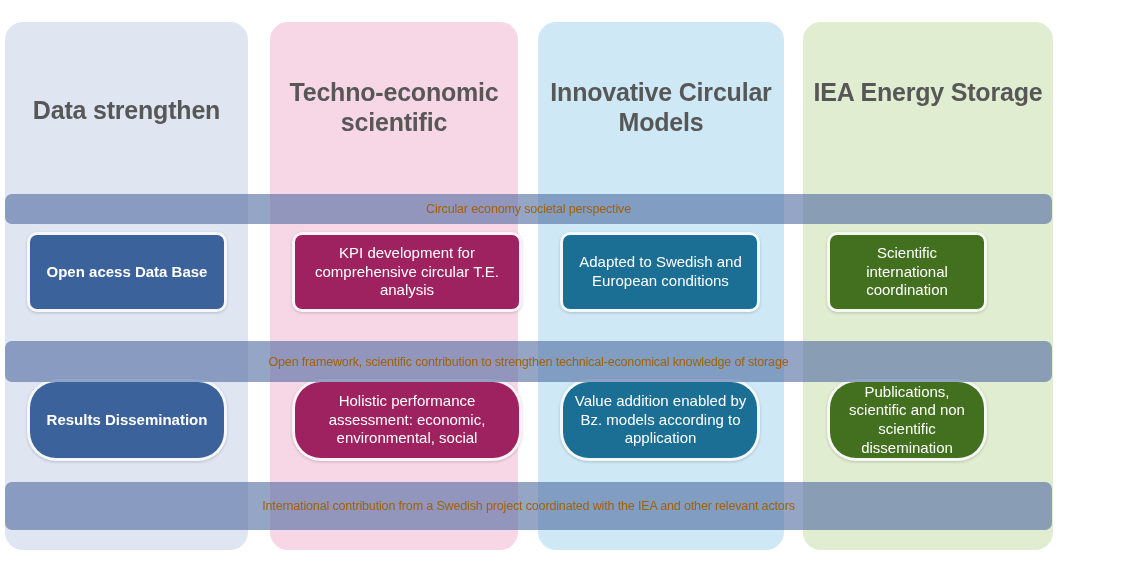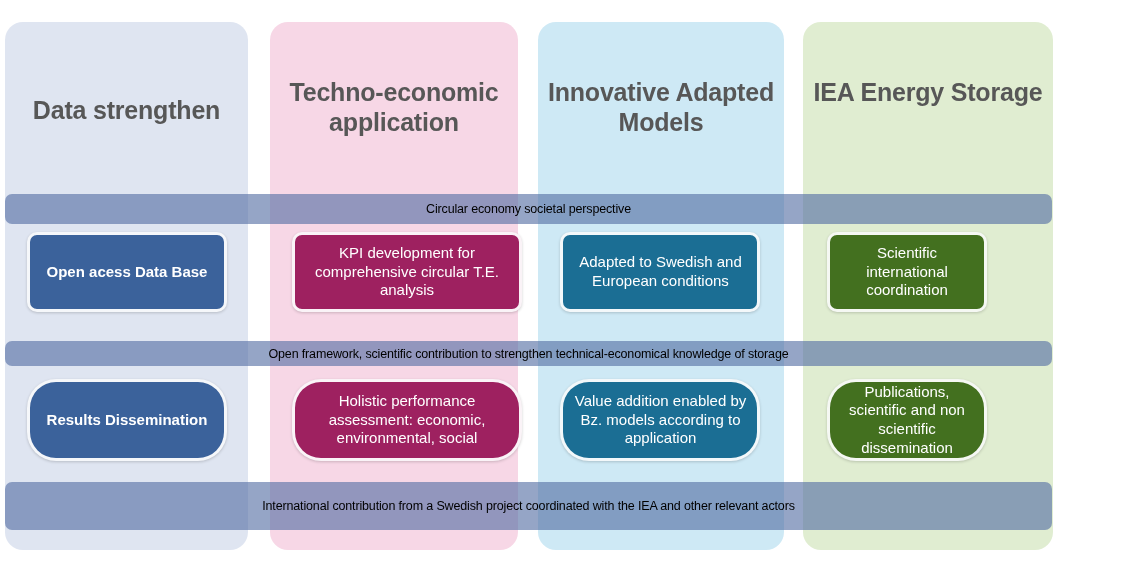--- a/index.html
+++ b/index.html
@@ -52,27 +52,27 @@
   
   .band {
     position: absolute;
     left: 5px;
     width: 1047px;
     background: rgba(84, 110, 163, 0.62);
     border-radius: 7px;
     display: flex;
     align-items: center;
     justify-content: center;
-    color: #000000;
+    color: #a16207;
     font-size: 12.5px;
     letter-spacing: -0.15px;
     box-sizing: border-box;
   }
   .band-1 { top: 194px; height: 30px; }
-  .band-2 { top: 341px; height: 25px; }
+  .band-2 { top: 341px; height: 41px; }
   .band-3 { top: 482px; height: 48px; }
 
   
   .cell {
     position: absolute;
     border-radius: 10px;
     display: flex;
     align-items: center;
     justify-content: center;
     text-align: center;
@@ -94,24 +94,24 @@
 </style>
 </head>
 <body>
 
 <div id="stage">
 
   <div class="column col-1">
     <div class="column-title">Data strengthen</div>
   </div>
   <div class="column col-2">
-    <div class="column-title">Techno-economic application</div>
+    <div class="column-title">Techno-economic scientific</div>
   </div>
   <div class="column col-3">
-    <div class="column-title">Innovative Adapted Models</div>
+    <div class="column-title">Innovative Circular Models</div>
   </div>
   <div class="column col-4">
     <div class="column-title">IEA Energy Storage</div>
   </div>
 
   <div class="cell row-1 cell-c1">Open acess Data Base</div>
   <div class="cell row-1 cell-c2">KPI development  for comprehensive  circular T.E.  analysis</div>
   <div class="cell row-1 cell-c3">Adapted to Swedish and European conditions</div>
   <div class="cell row-1 cell-c4">Scientific international coordination</div>
 

